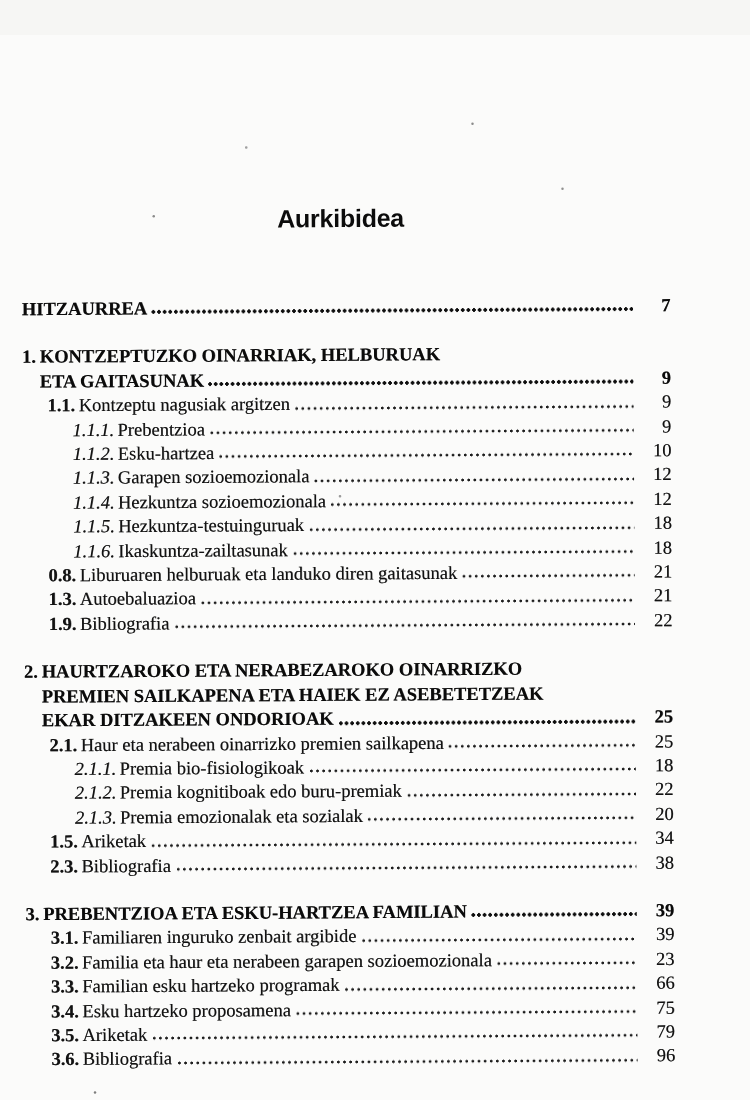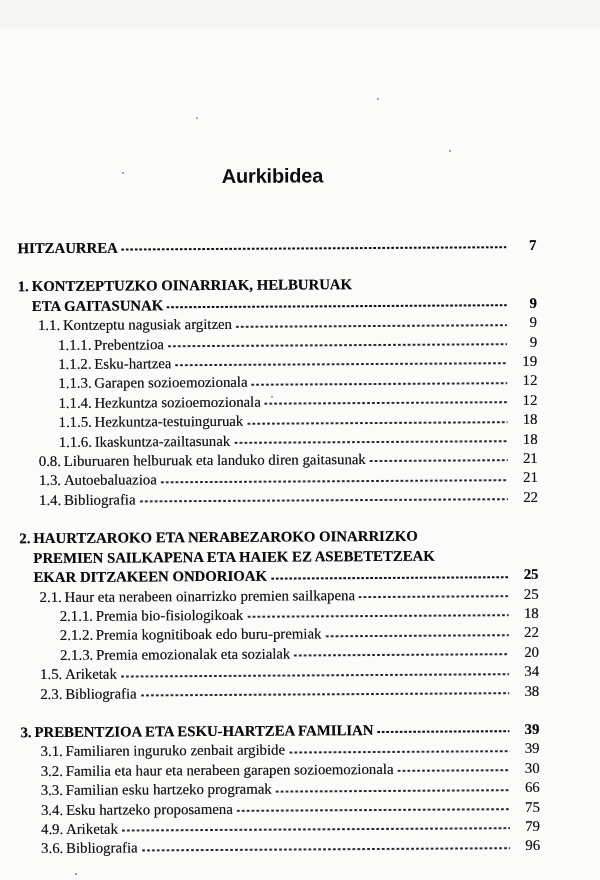--- a/index.html
+++ b/index.html
@@ -29,22 +29,22 @@
     text-shadow:0.25px 0 0 rgba(10,10,10,0.55);
   }
   .row { display:flex; align-items:flex-end; white-space:nowrap; }
   .row.gap { margin-top:19px; }
   .row.bold { font-weight:700; color:#0b0b0b; }
   .row.h1 { padding-left:14px; }
   .row.l1 { padding-left:20px; }
   .row.l2 { padding-left:40px; }
   .num { flex:0 0 auto; }
   .row.h0 .num { margin-right:3px; }
-  .row.l1 .num { width:25px; }
-  .row.l2 .num { width:36px; }
+  .row.l1 .num { width:25px;font-weight:bold; }
+  .row.l2 .num { width:36px;font-style:italic; }
   .txt { flex:0 0 auto; }
   .leader {
     flex:1 1 auto; height:16px; margin:0 4px 0 3px;
     background-image:radial-gradient(circle, #1c1c1c 1.05px, rgba(0,0,0,0) 1.35px);
     background-size:4.9px 16px;
     background-repeat:repeat-x;
     background-position:1px bottom 3.2px;
   }
   .row.bold .leader {
     background-image:radial-gradient(circle, #0e0e0e 1.25px, rgba(0,0,0,0) 1.5px);
@@ -83,21 +83,21 @@
         <div class="row l2">
           <span class="num">1.1.1.</span>
           <span class="txt">Prebentzioa</span>
           <span class="leader"></span>
           <span class="pgnum">9</span>
         </div>
         <div class="row l2">
           <span class="num">1.1.2.</span>
           <span class="txt">Esku-hartzea</span>
           <span class="leader"></span>
-          <span class="pgnum">19</span>
+          <span class="pgnum">10</span>
         </div>
         <div class="row l2">
           <span class="num">1.1.3.</span>
           <span class="txt">Garapen sozioemozionala</span>
           <span class="leader"></span>
           <span class="pgnum">12</span>
         </div>
         <div class="row l2">
           <span class="num">1.1.4.</span>
           <span class="txt">Hezkuntza sozioemozionala</span>
@@ -122,21 +122,21 @@
           <span class="leader"></span>
           <span class="pgnum">21</span>
         </div>
         <div class="row l1">
           <span class="num">1.3.</span>
           <span class="txt">Autoebaluazioa</span>
           <span class="leader"></span>
           <span class="pgnum">21</span>
         </div>
         <div class="row l1">
-          <span class="num">1.4.</span>
+          <span class="num">1.9.</span>
           <span class="txt">Bibliografia</span>
           <span class="leader"></span>
           <span class="pgnum">22</span>
         </div>
         <div class="row h0 bold gap">
           <span class="num">2.</span>
           <span class="txt">HAURTZAROKO ETA NERABEZAROKO OINARRIZKO</span>
         </div>
         <div class="row h1 bold">
           <span class="txt">PREMIEN SAILKAPENA ETA HAIEK EZ ASEBETETZEAK</span>
@@ -191,36 +191,36 @@
         <div class="row l1">
           <span class="num">3.1.</span>
           <span class="txt">Familiaren inguruko zenbait argibide</span>
           <span class="leader"></span>
           <span class="pgnum">39</span>
         </div>
         <div class="row l1">
           <span class="num">3.2.</span>
           <span class="txt">Familia eta haur eta nerabeen garapen sozioemozionala</span>
           <span class="leader"></span>
-          <span class="pgnum">30</span>
+          <span class="pgnum">23</span>
         </div>
         <div class="row l1">
           <span class="num">3.3.</span>
           <span class="txt">Familian esku hartzeko programak</span>
           <span class="leader"></span>
           <span class="pgnum">66</span>
         </div>
         <div class="row l1">
           <span class="num">3.4.</span>
           <span class="txt">Esku hartzeko proposamena</span>
           <span class="leader"></span>
           <span class="pgnum">75</span>
         </div>
         <div class="row l1">
-          <span class="num">4.9.</span>
+          <span class="num">3.5.</span>
           <span class="txt">Ariketak</span>
           <span class="leader"></span>
           <span class="pgnum">79</span>
         </div>
         <div class="row l1">
           <span class="num">3.6.</span>
           <span class="txt">Bibliografia</span>
           <span class="leader"></span>
           <span class="pgnum">96</span>
         </div>

